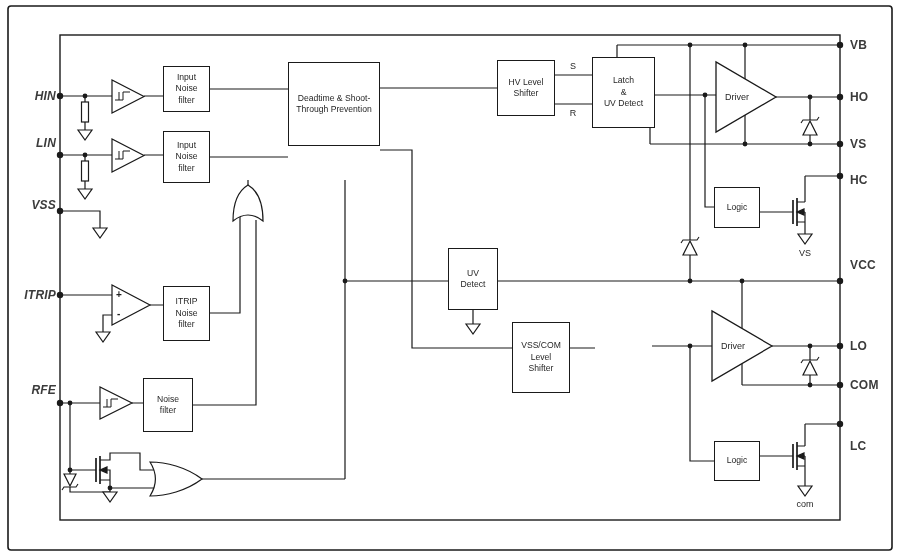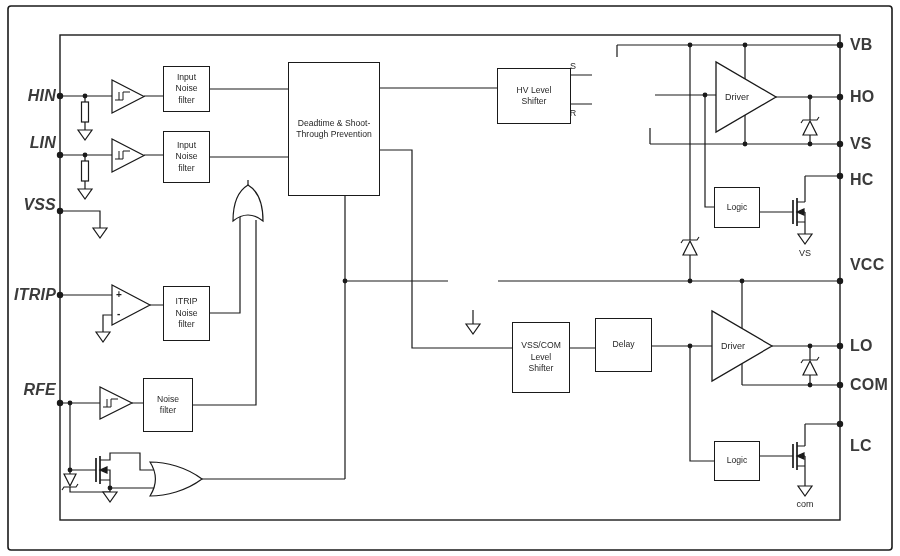--- a/index.html
+++ b/index.html
@@ -7,21 +7,21 @@
     position:relative;width:900px;height:556px;background:#fff;
     font-family:"Liberation Sans", sans-serif;overflow:hidden;
   }
   .canvas svg{position:absolute;left:0;top:0;}
   .block{
     position:absolute;box-sizing:border-box;border:1.1px solid #1a1a1a;background:#fff;
     display:flex;align-items:center;justify-content:center;text-align:center;
     font-size:8.6px;line-height:1.32;color:#1f1f1f;white-space:pre-line;z-index:2;
   }
   .pin{
-    position:absolute;height:16px;line-height:16px;font-size:16px;font-weight:700;
+    position:absolute;height:16px;line-height:16px;font-size:12px;font-weight:700;
     color:#3b3b3b;z-index:2;letter-spacing:.2px;
   }
   .pin-l{left:14px;width:42px;text-align:right;font-style:italic;}
   .pin-r{left:850px;width:46px;text-align:left;}
   .flabel{
     position:absolute;font-size:9px;color:#1f1f1f;text-align:center;z-index:2;line-height:10px;
   }
   .oplabel{position:absolute;font-size:10px;font-weight:700;color:#1f1f1f;z-index:2;line-height:9px;}
 </style>
 </head>
@@ -145,29 +145,33 @@
       </g>
     </g>
   </svg>
 
   <div class="block" style="left:163px;top:66px;width:47px;height:46px">Input
 Noise
 filter</div>
   <div class="block" style="left:163px;top:131px;width:47px;height:52px">Input
 Noise
 filter</div>
-  <div class="block" style="left:288px;top:62px;width:92px;height:134px">Deadtime &amp; Shoot-
+  <div class="block" style="left:288px;top:62px;width:92px;height:84px">Deadtime &amp; Shoot-
 Through Prevention</div>
-  <div class="block" style="left:497px;top:68px;width:74px;height:56px">HV Level
+  <div class="block" style="left:497px;top:60px;width:58px;height:56px">HV Level
 Shifter</div>
+  <div class="block" style="left:592px;top:57px;width:63px;height:71px">Latch
+&amp;
+UV Detect</div>
   <div class="block" style="left:714px;top:187px;width:46px;height:41px">Logic</div>
+  <div class="block" style="left:448px;top:248px;width:50px;height:62px">UV
+Detect</div>
   <div class="block" style="left:512px;top:322px;width:58px;height:71px">VSS/COM
 Level
 Shifter</div>
-  <div class="block" style="left:595px;top:318px;width:57px;height:54px">Delay</div>
   <div class="block" style="left:714px;top:441px;width:46px;height:40px">Logic</div>
   <div class="block" style="left:163px;top:286px;width:47px;height:55px">ITRIP
 Noise
 filter</div>
   <div class="block" style="left:143px;top:378px;width:50px;height:54px">Noise
 filter</div>
 
   <div class="flabel" style="left:714px;top:92px;width:46px">Driver</div>
   <div class="flabel" style="left:710px;top:341px;width:46px">Driver</div>
 

